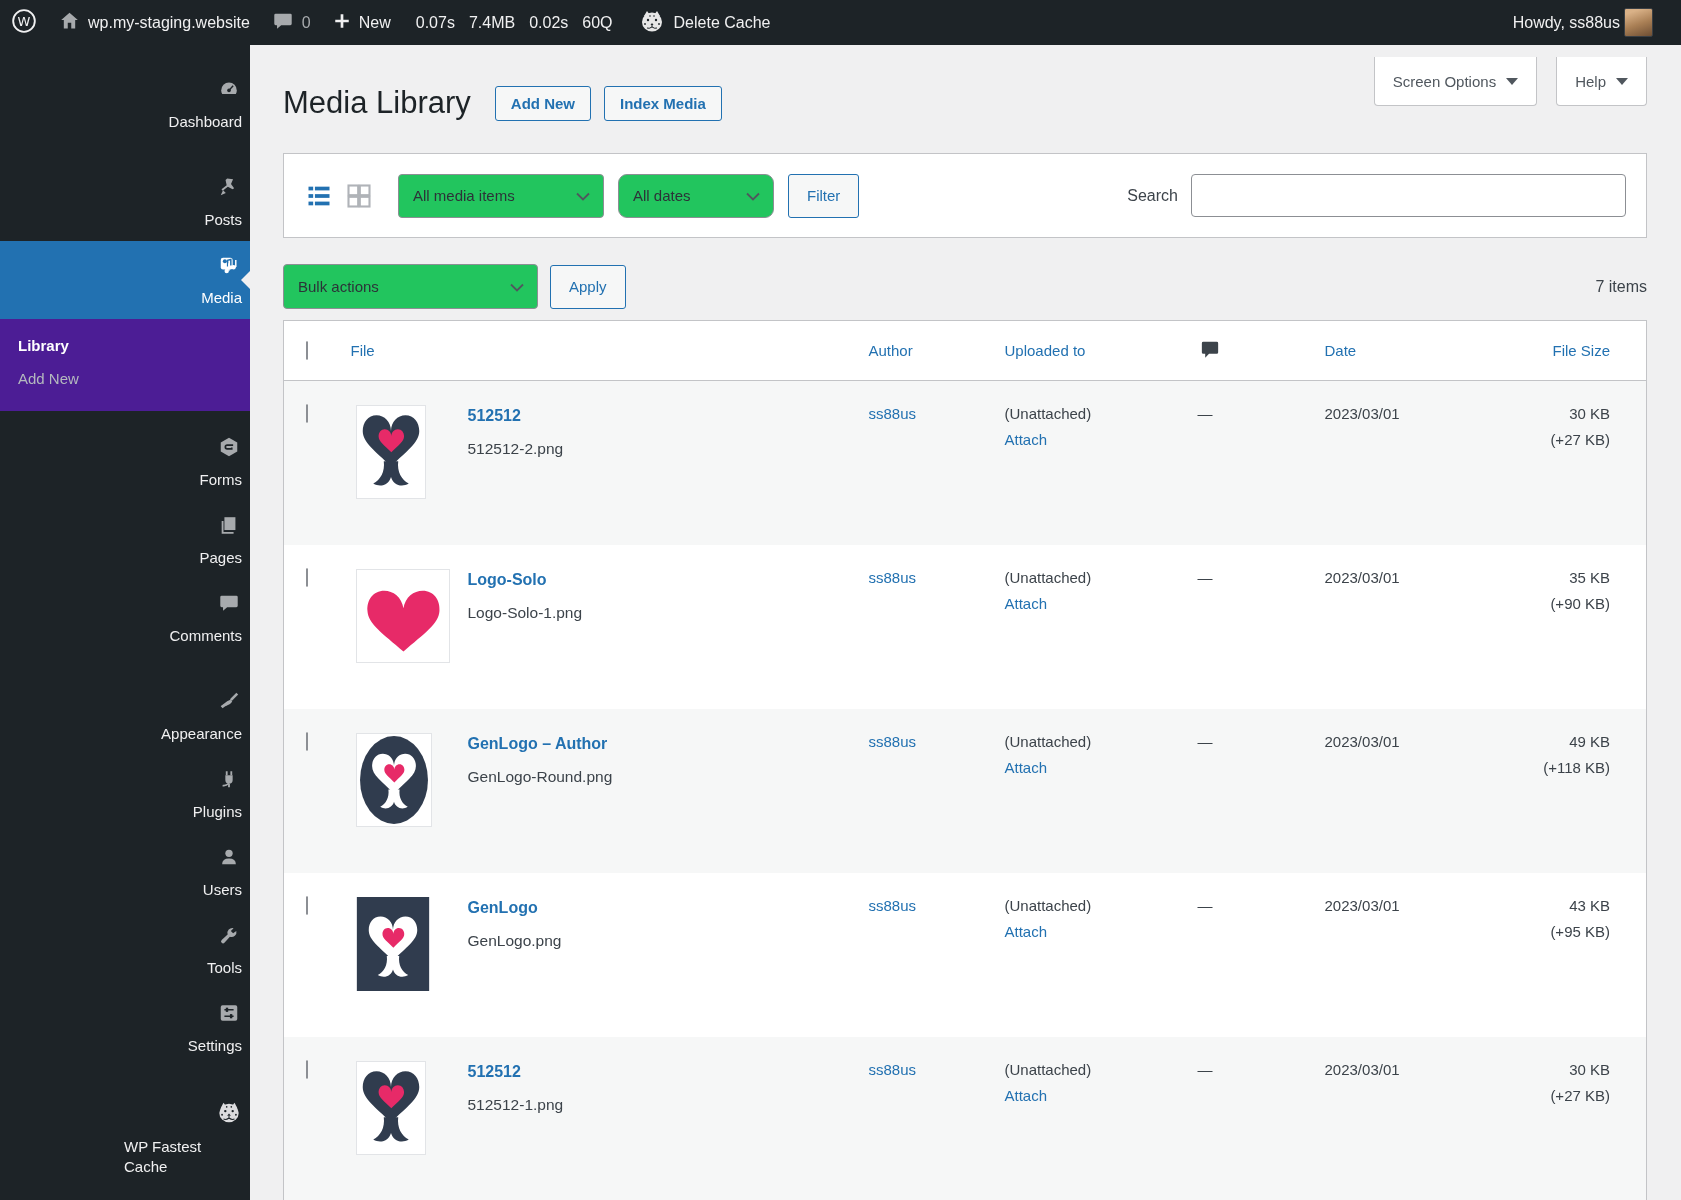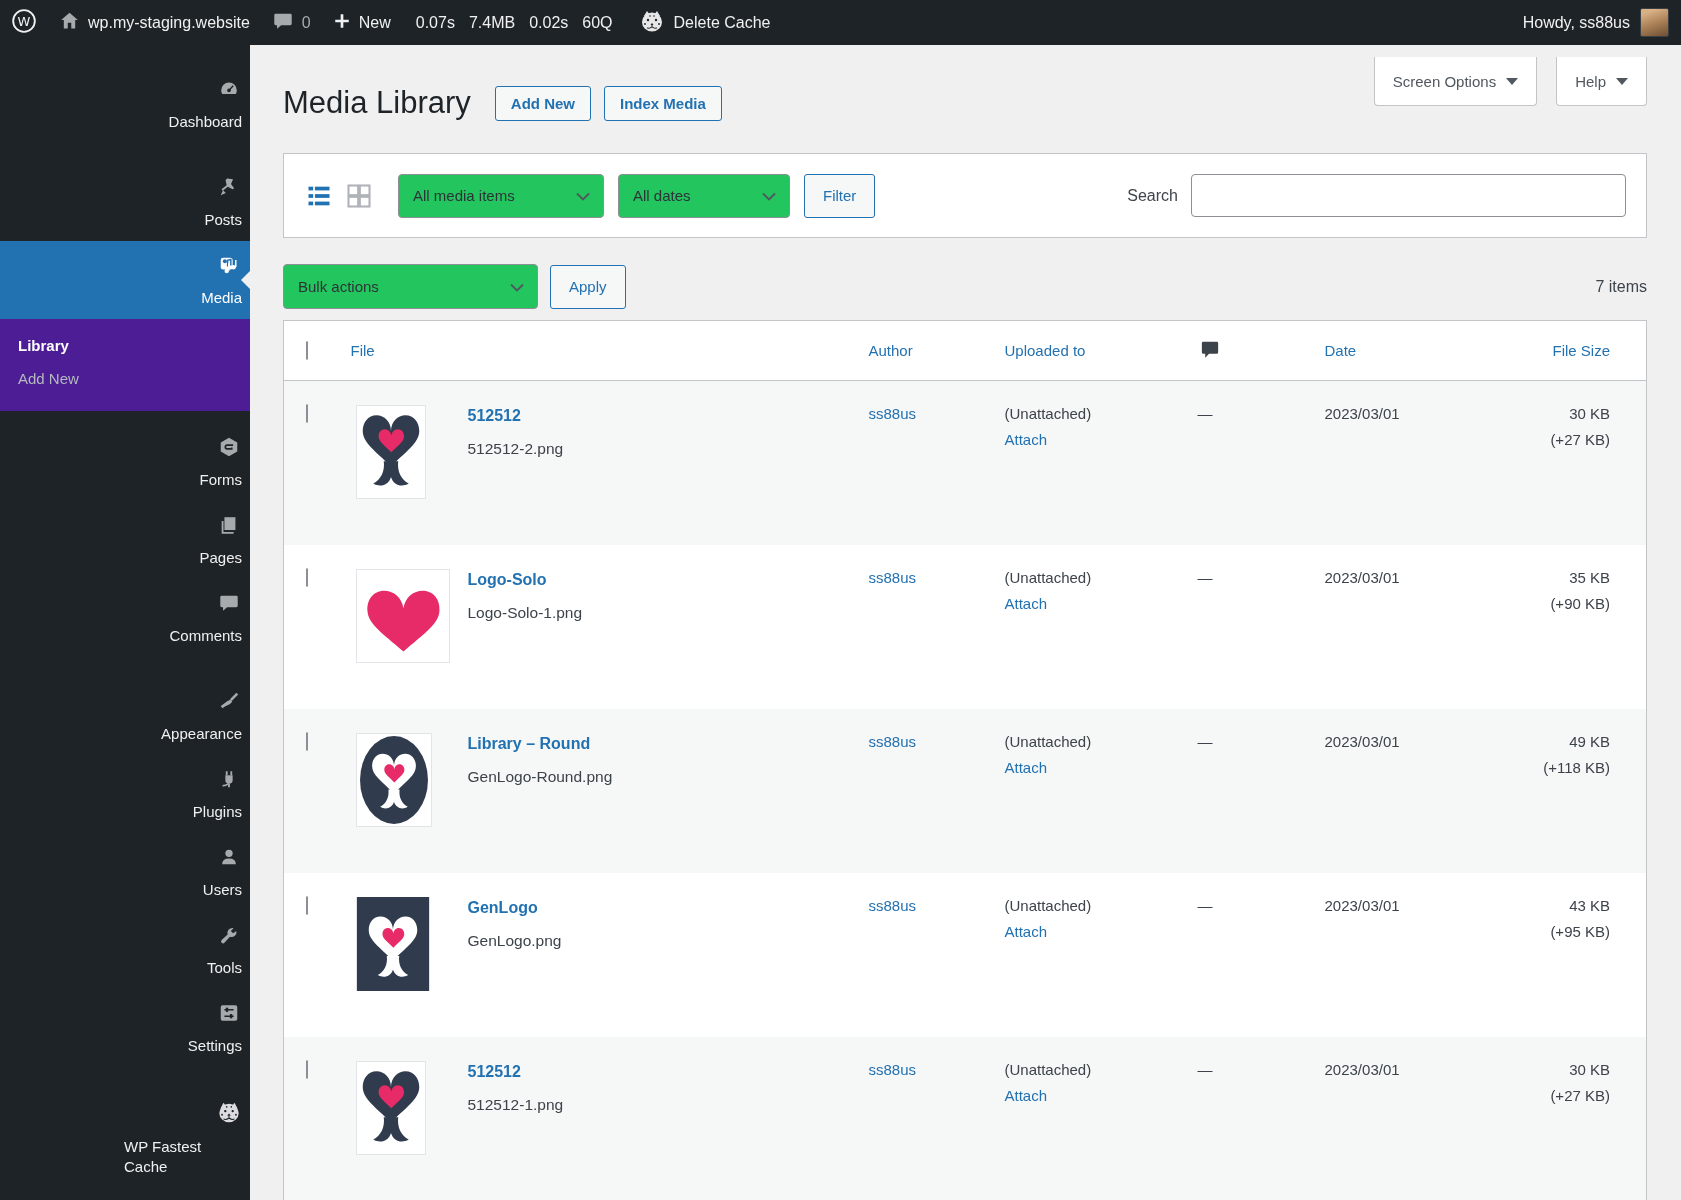--- a/index.html
+++ b/index.html
@@ -5,21 +5,21 @@
   * { margin:0; padding:0; box-sizing:border-box; }
   html,body { width:1681px; height:1200px; overflow:hidden; }
   body { font-family:"Liberation Sans","DejaVu Sans",sans-serif; background:#f0f0f1; position:relative; color:#3c434a; }
   a { text-decoration:none; }
 
   
   .admin-bar { position:absolute; top:0; left:0; right:0; height:45px; background:#1d2327; color:#f0f0f1; display:flex; align-items:center; font-size:16px; z-index:50; }
   .ab-item { display:flex; align-items:center; gap:8px; padding:0 11px; height:100%; }
   .ab-stats { display:flex; align-items:center; gap:14px; padding:0 14px; color:#f0f0f1; }
   .ab-spacer { flex:1; }
-  .ab-right { display:flex; align-items:center; gap:10px; padding-right:12px; }
+  .ab-right { display:flex; align-items:center; gap:4px; padding-right:28px; }
   .avatar { width:29px; height:29px; border-radius:2px; background:linear-gradient(160deg,#d9b187 15%,#a97f55 55%,#6e4e33 100%); border:1px solid #3a3f44; }
   .ab-count { color:#a7aaad; }
 
   
   .sidebar { position:absolute; top:45px; left:0; bottom:0; width:250px; background:#1d2327; color:#f0f0f1; font-size:15px; }
   .menu { list-style:none; padding-top:20px; }
   .menu-item { display:flex; align-items:flex-end; gap:13px; padding:13px 8px 13px 14px; cursor:pointer;flex-direction:column; }
   .menu-item .mi-icon { width:26px; display:flex; justify-content:center; flex:none; }
   .menu-item.sep { margin-top:20px; }
   .menu-item.active { background:#2271b1; color:#fff; position:relative; }
@@ -42,21 +42,21 @@
   .page-title { font-size:31px; font-weight:400; color:#1d2327; }
   .title-action { margin-left:24px; background:#f6f7f7; border:1px solid #2271b1; color:#2271b1; border-radius:3px; font-size:15px; font-weight:600; padding:8px 15px; cursor:pointer; }
   .title-action + .title-action { margin-left:13px; }
 
   .filter-card { margin-top:30px; background:#fff; border:1px solid #c3c4c7; height:85px; display:flex; align-items:center; padding:0 20px; }
   .view-switch { display:flex; gap:10px; margin-right:24px; }
   .view-btn { width:30px; height:30px; display:flex; align-items:center; justify-content:center; cursor:pointer; }
   .select { height:44px; border:1px solid #8c8f94; border-radius:4px; background:#22c55e; color:#2c3338; font-size:15px; display:flex; align-items:center; justify-content:space-between; padding:0 13px 0 14px; cursor:pointer; }
   .select .chev { margin-left:20px; }
   .sel-media { width:206px; margin-right:14px; }
-  .sel-dates { width:172px; margin-right:14px; }
+  .sel-dates { width:156px; margin-right:14px;border-radius:9px; }
   .btn-secondary { height:44px; background:#f6f7f7; border:1px solid #2271b1; color:#2271b1; border-radius:3px; font-size:15px; padding:0 18px; cursor:pointer; }
   .search-wrap { margin-left:auto; display:flex; align-items:center; gap:13px; }
   .search-wrap label { font-size:16px; color:#3c434a; }
   .search-input { width:435px; height:43px; border:1px solid #8c8f94; border-radius:4px; background:#fff; font-size:15px; padding:0 10px; }
 
   .bulk-row { margin-top:26px; display:flex; align-items:center; }
   .sel-bulk { width:255px; height:45px; margin-right:12px; }
   .item-count { margin-left:auto; font-size:16px; color:#3c434a; }
 
   
@@ -485,21 +485,21 @@
                   <rect width="100" height="130" fill="#fff"></rect>
                   <ellipse cx="50" cy="65" rx="48" ry="62" fill="#303c4e"></ellipse>
                   <g fill="#fff" transform="translate(14 18) scale(0.72)">
                       <path d="M50 38 C50 24 40 14 28 14 C15 14 7 25 7 38 C7 56 26 68 50 92 C74 68 93 56 93 38 C93 25 85 14 72 14 C60 14 50 24 50 38 Z"></path>
                       <path d="M39 84 C41 100 34 112 23 118 C35 125 47 119 50 108 C53 119 65 125 77 118 C66 112 59 100 61 84 Z"></path>
                     </g>
                   <path transform="translate(34 38) scale(0.33)" fill="#e72a68" d="M50 38 C50 24 40 14 28 14 C15 14 7 25 7 38 C7 56 26 68 50 92 C74 68 93 56 93 38 C93 25 85 14 72 14 C60 14 50 24 50 38 Z"></path>
                 </svg>
               </span>
               <span class="file-text">
-                <a class="media-title">Library – Round</a>
+                <a class="media-title">GenLogo – Author</a>
                 <div class="filename">GenLogo-Round.png</div>
               </span>
             </div>
           </td>
           <td class="cell-author"><a class="author-link">ss88us</a></td>
           <td class="cell-upl">
             <div class="unattached">(Unattached)</div>
             <a class="attach-link">Attach</a>
           </td>
           <td class="cell-com">—</td>

